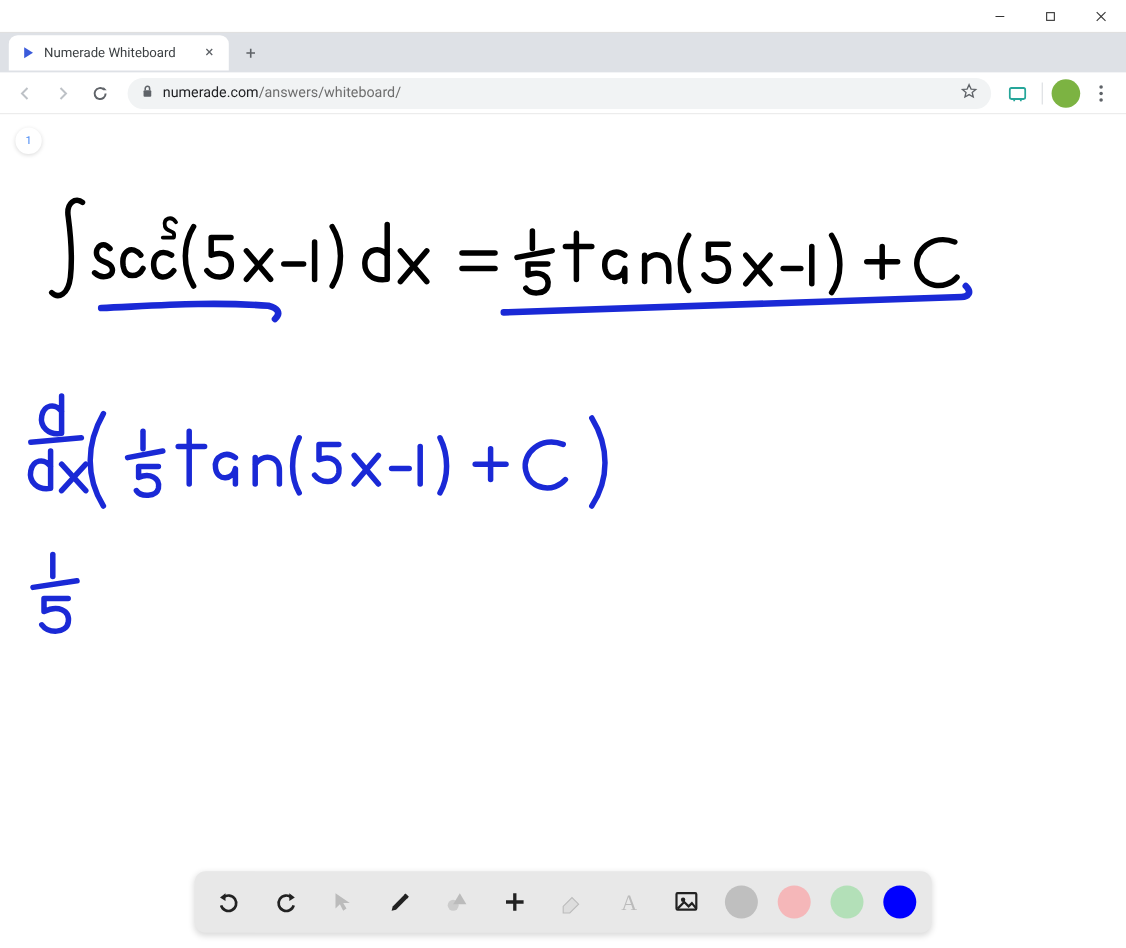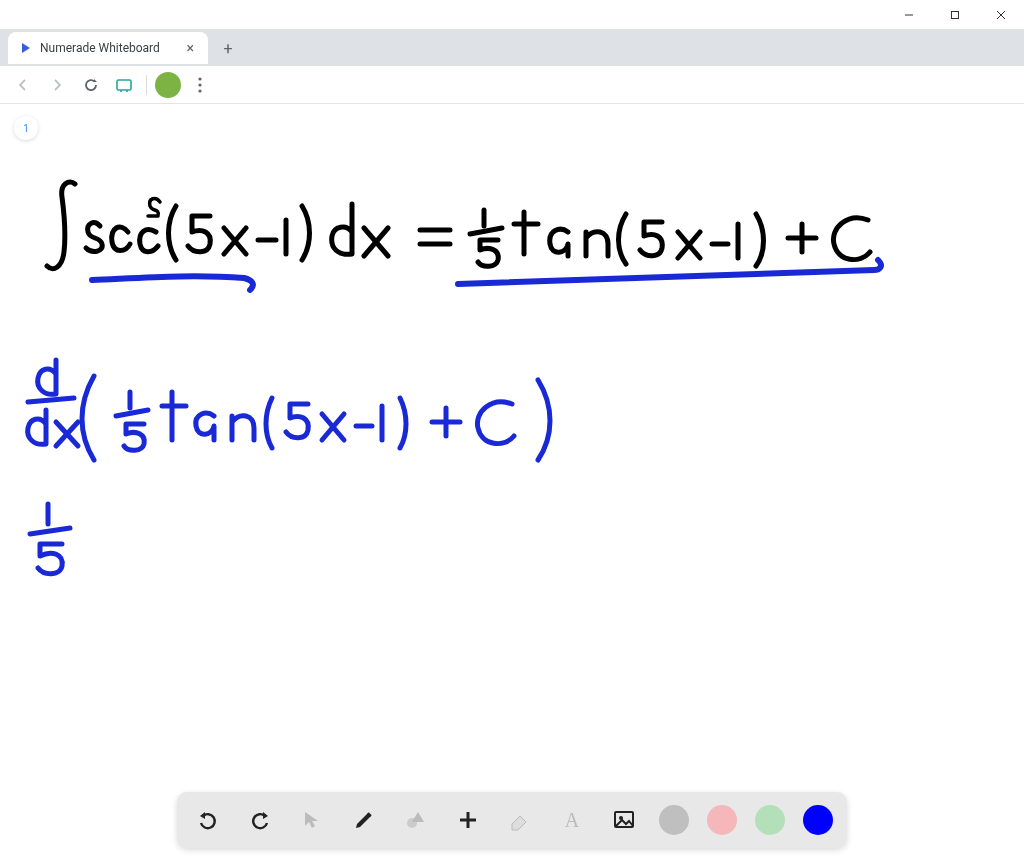--- a/index.html
+++ b/index.html
@@ -203,20 +203,36 @@
     <svg width="16" height="16" viewBox="0 0 16 16">
         <path d="M6 3 L11 8 L6 13" fill="none" stroke="currentColor" stroke-width="1.8"></path>
       </svg>
   </div>
   <div class="nav-btn">
     <svg width="16" height="16" viewBox="0 0 16 16">
         <path d="M13 8 A5 5 0 1 1 11.5 4.5" fill="none" stroke="currentColor" stroke-width="1.8"></path>
         <polygon points="11,2 14,5 11,5" fill="currentColor"></polygon>
       </svg>
   </div>
+  <div class="address-bar">
+    <span class="lock-icon">
+      <svg width="12" height="12" viewBox="0 0 12 12">
+          <rect x="2.5" y="5" width="7" height="6" rx="1" fill="#5f6368"></rect>
+          <path d="M4 5 V3.5 a2 2 0 0 1 4 0 V5" fill="none" stroke="#5f6368" stroke-width="1.4"></path>
+        </svg>
+    </span>
+    <span class="url-text">
+      <span class="domain">numerade.com</span><span class="path">/answers/whiteboard/</span>
+    </span>
+    <span class="star-btn">
+      <svg width="16" height="16" viewBox="0 0 16 16">
+          <path d="M8 2 L9.8 6 L14 6.3 L10.8 9 L11.8 13.2 L8 11 L4.2 13.2 L5.2 9 L2 6.3 L6.2 6 Z" fill="none" stroke="#5f6368" stroke-width="1.2"></path>
+        </svg>
+    </span>
+  </div>
   <div class="ext-icon">
     <svg width="18" height="18" viewBox="0 0 18 18">
         <rect x="2" y="4" width="14" height="10" rx="1.5" fill="none" stroke="#26a69a" stroke-width="1.6"></rect>
         <line x1="6" y1="14" x2="6" y2="16" stroke="#26a69a" stroke-width="1.6"></line>
         <line x1="12" y1="14" x2="12" y2="16" stroke="#26a69a" stroke-width="1.6"></line>
       </svg>
   </div>
   <div style="width:1px;height:20px;background:#dadce0;margin:0 4px;"></div>
   <div class="profile-dot"></div>
   <div class="menu-dots">

